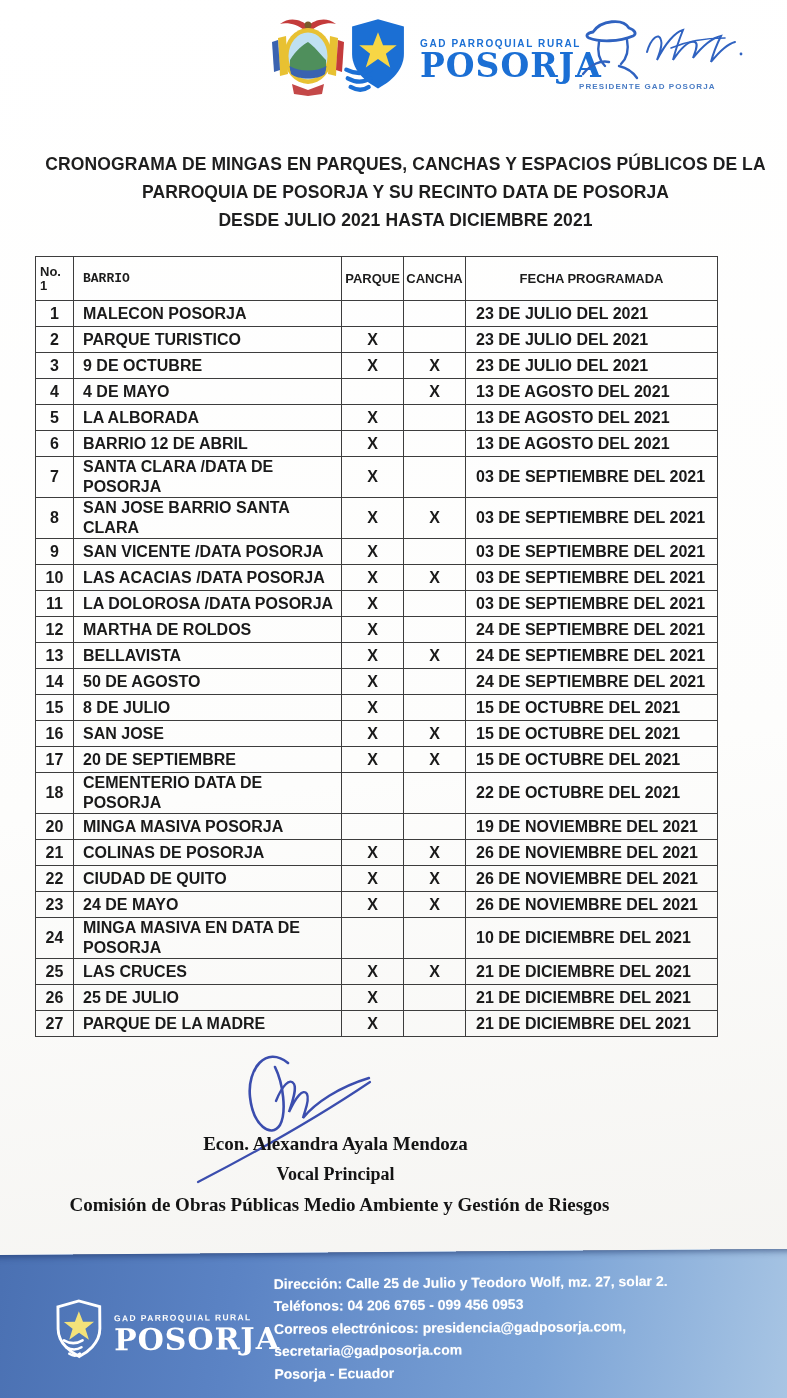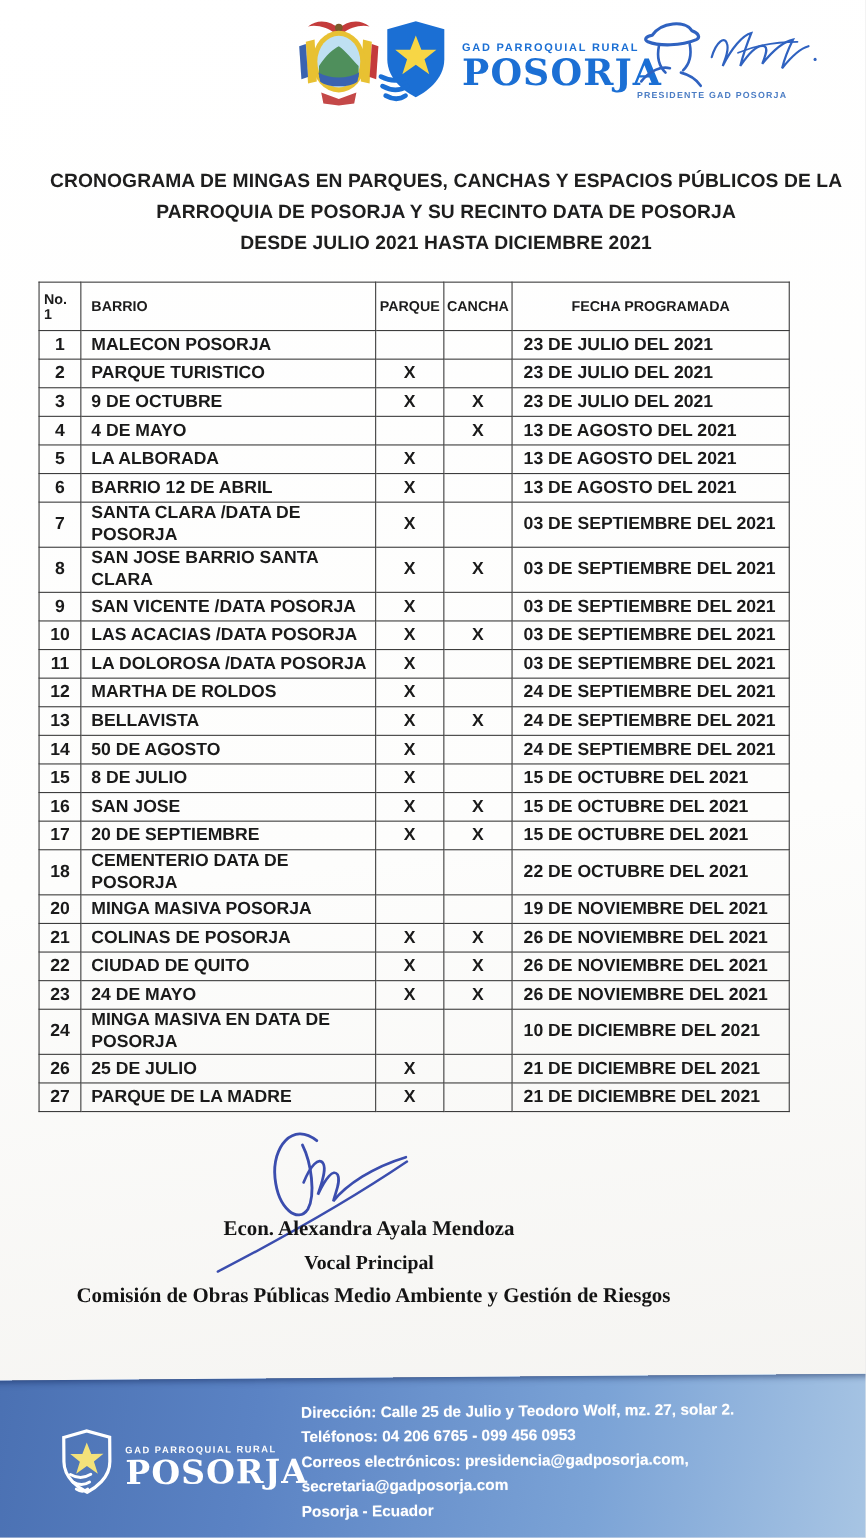--- a/index.html
+++ b/index.html
@@ -25,21 +25,21 @@
   .president-caption { font-size:8px; font-weight:700; letter-spacing:1.1px; color:#4a7cc4; margin-top:2px; margin-left:4px; white-space:nowrap; }
 
   
   .doc-title { margin-top:38px; text-align:center; font-weight:700; font-size:17.5px; line-height:28px; color:#1e1e1e; letter-spacing:0.1px;padding-left:24px; }
 
   
   table.schedule { border-collapse:collapse; margin:22px 0 0 35px; table-layout:fixed; width:682px; }
   .schedule th, .schedule td { border:1.4px solid #3d3d3d; vertical-align:middle; }
   .schedule thead th { height:44px; font-size:13px; font-weight:700; color:#1c1c1c; }
   .th-no   { width:38px;  text-align:left; padding-left:4px; line-height:14px; font-size:12px; }
-  .th-barrio { width:268px; text-align:left; padding-left:9px; }
+  .th-barrio { width:268px; text-align:left; padding-left:9px;font-family:Liberation Mono, monospace; }
   .th-parque { width:62px; }
   .th-cancha { width:62px; }
   .th-fecha  { width:252px; }
   .schedule td { height:26px; font-size:16px; font-weight:600; color:#1a1a1a; }
   .c-no    { text-align:center; }
   .c-barrio{ text-align:left; padding-left:9px; white-space:pre-line; line-height:20px; }
   .c-parque, .c-cancha { text-align:center; font-size:15px; }
   .c-fecha { text-align:left; padding-left:10px; font-size:15.5px; }
 
   
@@ -323,20 +323,27 @@
 
     <tr>
       <td class="c-no">24</td>
       <td class="c-barrio">MINGA MASIVA EN DATA DE
 POSORJA</td>
       <td class="c-parque"></td>
       <td class="c-cancha"></td>
       <td class="c-fecha">10 DE DICIEMBRE DEL 2021</td>
     </tr>
 
+    <tr>
+      <td class="c-no">25</td>
+      <td class="c-barrio">LAS CRUCES</td>
+      <td class="c-parque">X</td>
+      <td class="c-cancha">X</td>
+      <td class="c-fecha">21 DE DICIEMBRE DEL 2021</td>
+    </tr>
 
     <tr>
       <td class="c-no">26</td>
       <td class="c-barrio">25 DE JULIO</td>
       <td class="c-parque">X</td>
       <td class="c-cancha"></td>
       <td class="c-fecha">21 DE DICIEMBRE DEL 2021</td>
     </tr>
 
     <tr>

